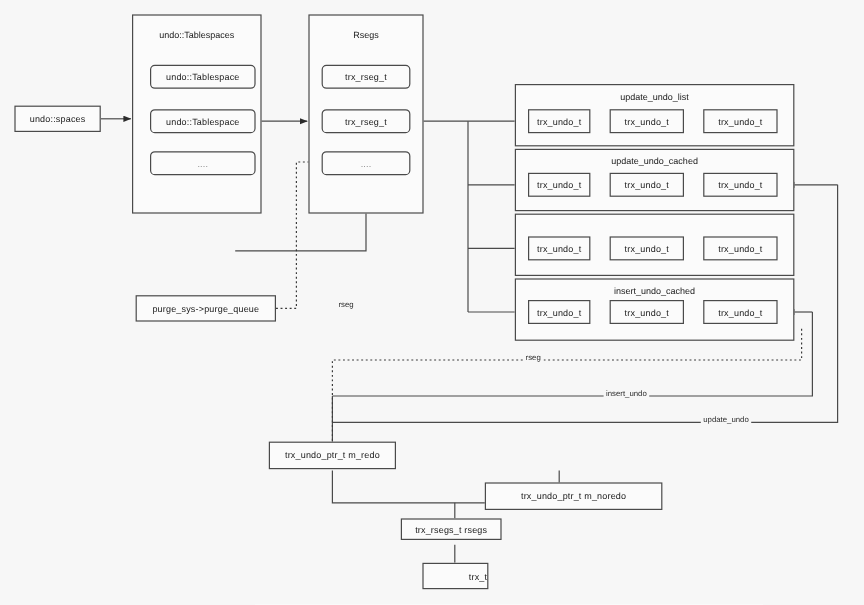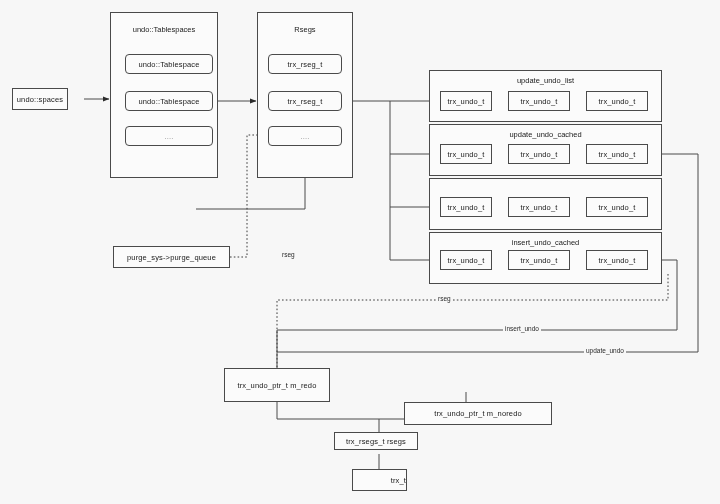--- a/index.html
+++ b/index.html
@@ -103,21 +103,21 @@
     </g>
 
     <g fill="none" stroke="#3a3a3a" stroke-width="1" stroke-dasharray="1.6,2.2">
 
       <path d="M230,257 L247,257 L247,135 L263,135" marker-end="url(#ahd)"></path>
 
       <path d="M668,274 L668,300 L277,300 L277,370"></path>
     </g>
   </svg>
 
-  <div class="node" style="left:12px;top:88px;width:56px;height:22px;">
+  <div class="node" style="left:12px;top:88px;width:72px;height:22px;">
     <span>undo::spaces</span>
   </div>
 
   <div class="group" style="left:110px;top:12px;width:108px;height:166px;">
     <div class="group-title" style="top:12px;">undo::Tablespaces</div>
   </div>
   <div class="node round" style="left:125px;top:54px;width:88px;height:20px;">
     <span>undo::Tablespace</span>
   </div>
   <div class="node round" style="left:125px;top:91px;width:88px;height:20px;">
@@ -190,21 +190,21 @@
   <div class="node" style="left:440px;top:250px;width:52px;height:20px;">
     <span>trx_undo_t</span>
   </div>
   <div class="node" style="left:508px;top:250px;width:62px;height:20px;">
     <span>trx_undo_t</span>
   </div>
   <div class="node" style="left:586px;top:250px;width:62px;height:20px;">
     <span>trx_undo_t</span>
   </div>
 
-  <div class="node" style="left:224px;top:368px;width:106px;height:34px;">
+  <div class="node" style="left:224px;top:368px;width:106px;height:23px;">
     <span>trx_undo_ptr_t m_redo</span>
   </div>
   <div class="node" style="left:404px;top:366px;width:148px;height:23px;margin-top:36px;">
     <span>trx_undo_ptr_t m_noredo</span>
   </div>
   <div class="node" style="left:334px;top:432px;width:84px;height:18px;">
     <span>trx_rsegs_t rsegs</span>
   </div>
   <div class="node" style="left:352px;top:469px;width:55px;height:22px;justify-content:flex-end;">
     <span>trx_t</span>

